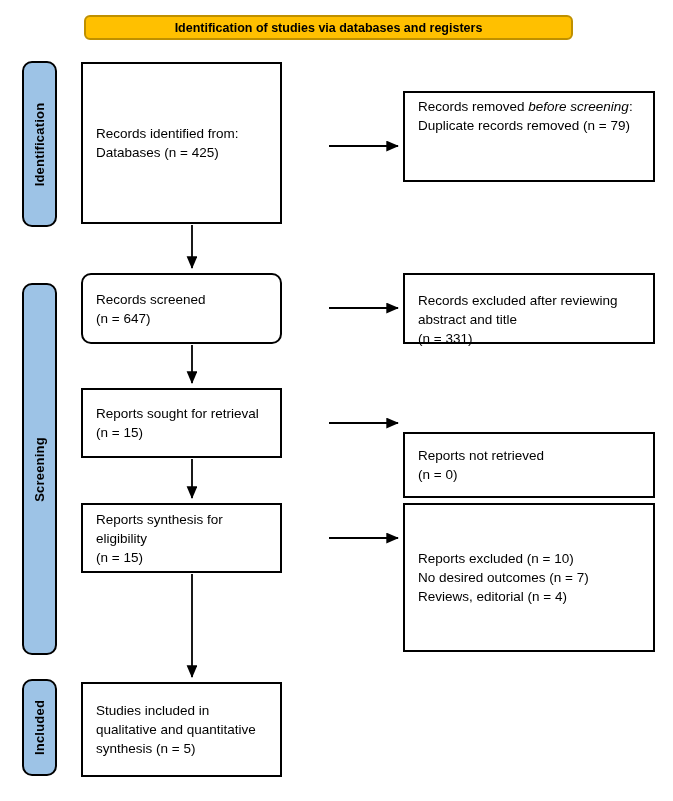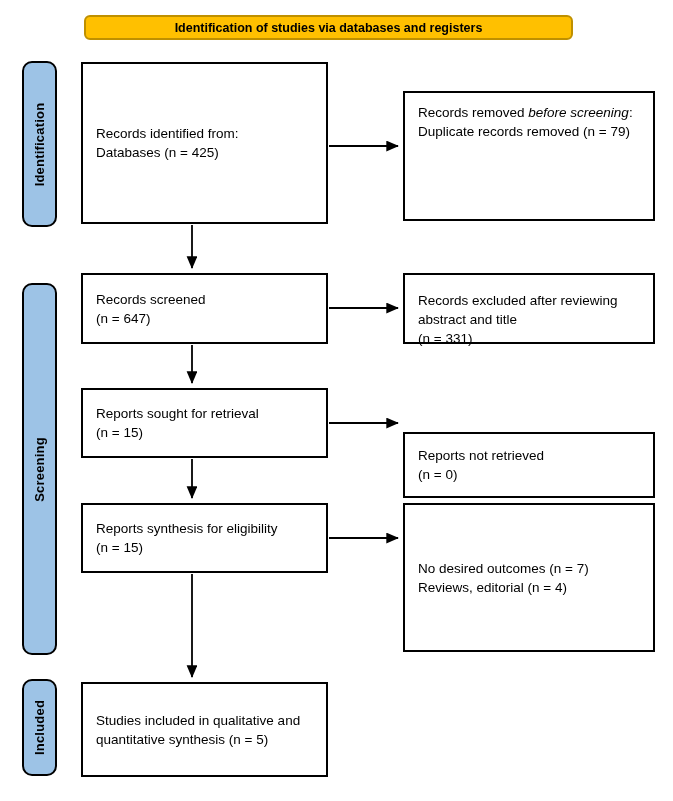--- a/index.html
+++ b/index.html
@@ -46,25 +46,25 @@
   .fbox {
     position: absolute;
     background: var(--box-fill, #FFFFFF);
     border: 2px solid var(--box-border, #000000);
     box-sizing: border-box;
     font-size: 13.5px; line-height: 19px;
     display: flex; flex-direction: column;
   }
   .fbox .pad { padding: 0 12px 0 13px; }
   .fbox.vcenter { justify-content: center; }
-  .left-col  { left: 81px;  width: 247px; }
+  .left-col  { left: 81px;  width: 201px; }
   .right-col { left: 403px; width: 252px; }
   .box-identified { top: 62px;  height: 162px; }
-  .box-removed    { top: 91px;  height: 130px; padding-top: 10px; }
-  .box-screened   { top: 273px; height: 71px; }
+  .box-removed    { top: 91px;  height: 91px; padding-top: 4px; }
+  .box-screened   { top: 273px; height: 71px; border-radius: 10px; }
   .box-excluded-1 { top: 273px; height: 71px; padding-top: 16px; }
   .box-sought     { top: 388px; height: 70px; }
   .box-notretr    { top: 392px; height: 66px; margin-top: 40px; }
   .box-assessed   { top: 503px; height: 70px; }
   .box-excluded-2 { top: 503px; height: 149px; }
   .box-included   { top: 682px; height: 95px; }
   .indent { padding-left: 26px; }
   
   svg.arrows {
     position: absolute; left: 0; top: 0;
@@ -125,20 +125,21 @@
     <div class="pad">Records excluded after reviewing abstract and title</div>
     <div class="pad">(n = 331)</div>
   </div>
 
   <div class="fbox right-col box-notretr vcenter">
     <div class="pad">Reports not retrieved</div>
     <div class="pad">(n = 0)</div>
   </div>
 
   <div class="fbox right-col box-excluded-2 vcenter">
+    <div class="pad">Reports excluded (n = 10)</div>
     <div class="pad">No desired outcomes (n = 7)</div>
     <div class="pad">Reviews, editorial (n = 4)</div>
   </div>
 
   <svg class="arrows" viewBox="0 0 673 801" xmlns="http://www.w3.org/2000/svg">
     <defs>
       <marker id="ah" markerWidth="8" markerHeight="7" refX="6.5" refY="3" orient="auto">
         <path d="M0,0 L7,3 L0,6 Z" fill="#000"></path>
       </marker>
     </defs>

